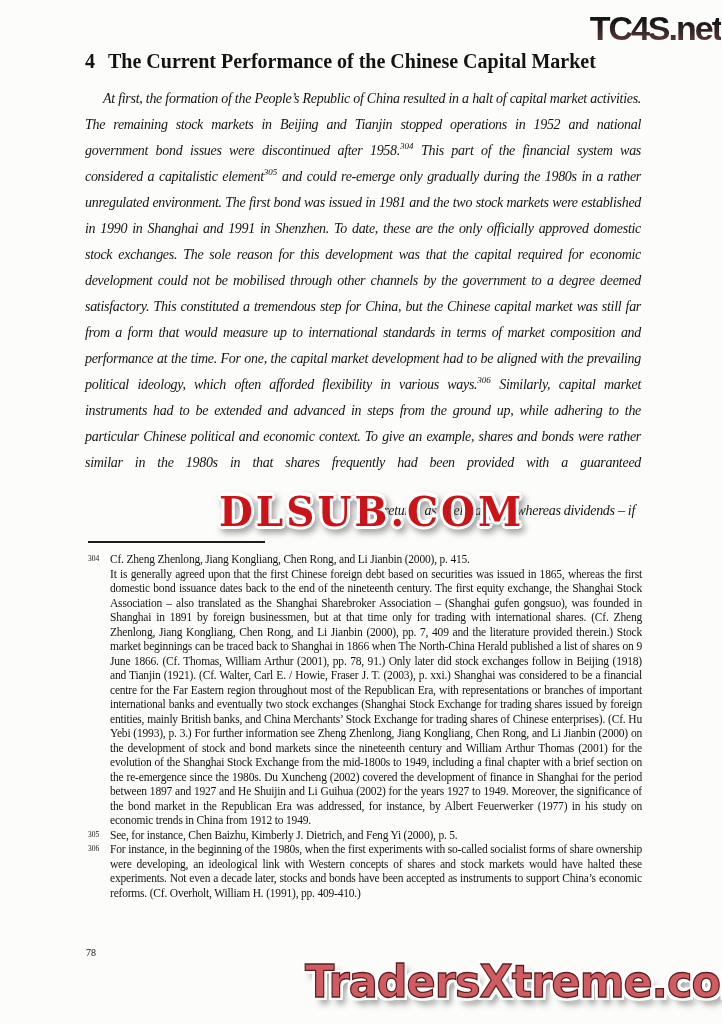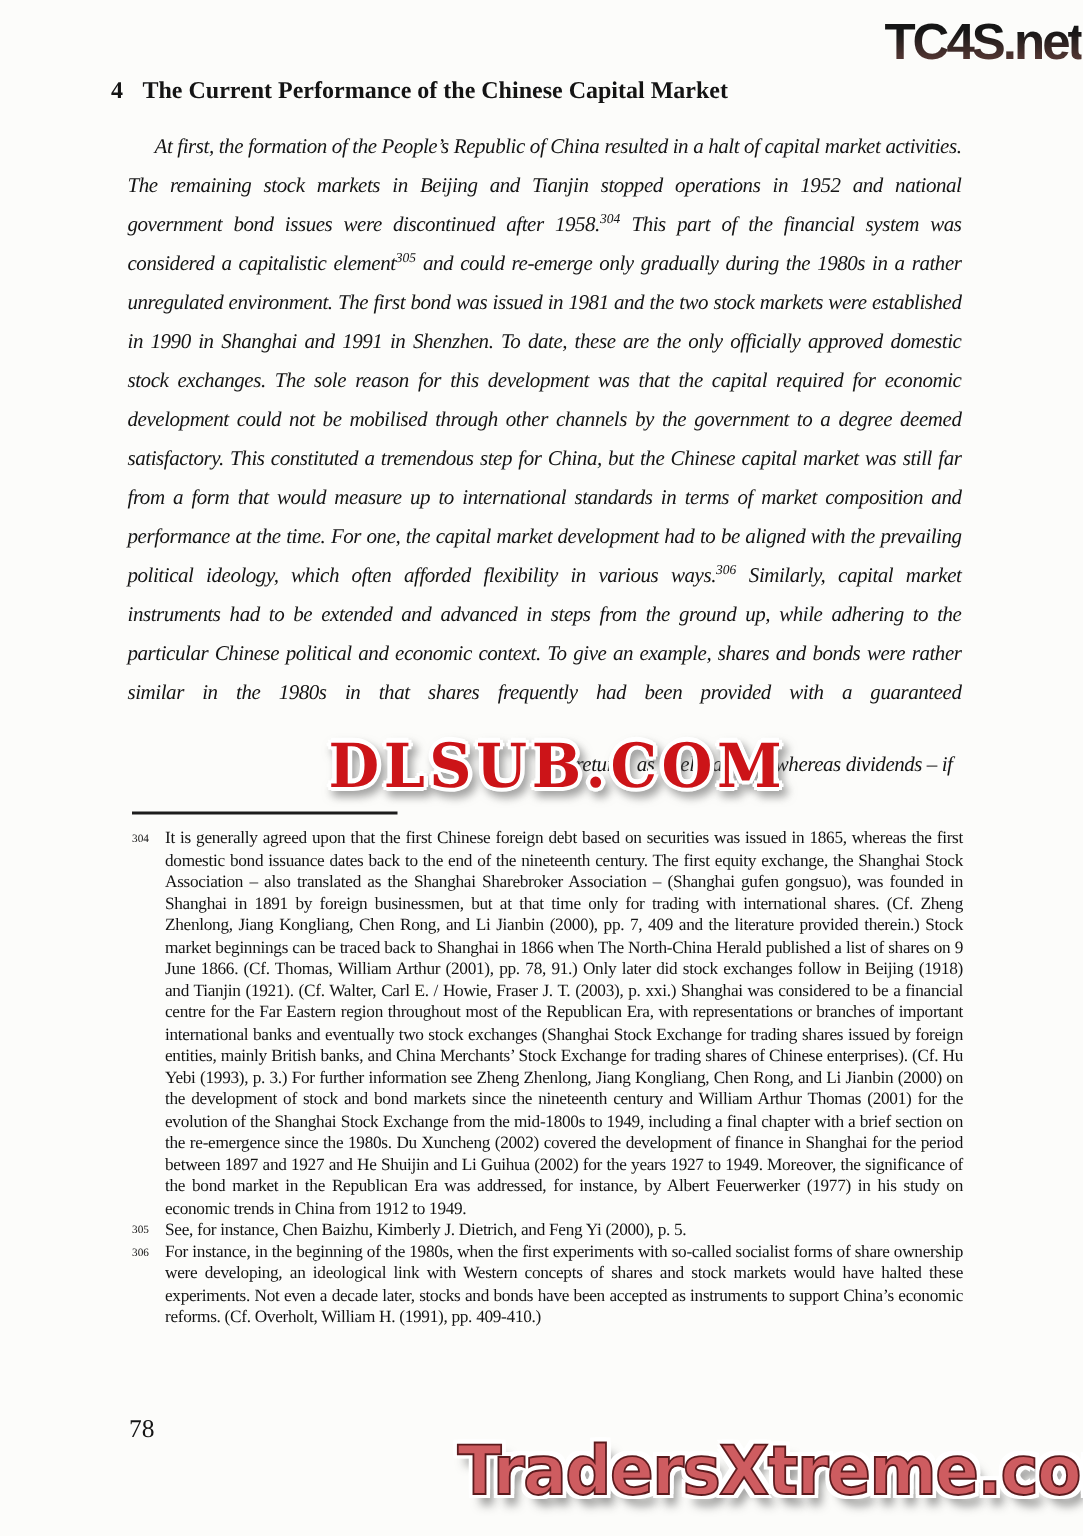--- a/index.html
+++ b/index.html
@@ -18,22 +18,22 @@
     font-family:"Liberation Sans", sans-serif;
     font-weight:bold; font-size:34px; letter-spacing:-2px;
     background:linear-gradient(180deg, var(--tc4s-top,#161616) 38%, #5c3b37 75%, var(--tc4s-bottom,#93645a) 100%);
     -webkit-background-clip:text; background-clip:text;
     color:transparent;
     line-height:56px;
   }
 
   
   .heading {
-    position:absolute; left:74px; top:50px; width:560px;
-    font-weight:bold; font-size:16px; line-height:22px;
+    position:absolute; left:85px; top:50px; width:560px;
+    font-weight:bold; font-size:20px; line-height:22px;
     white-space:nowrap;
   }
   .heading .num { margin-right:13px; }
 
   
   .body-par {
     position:absolute; left:85px; top:86px; width:556px;
     font-size:14px; line-height:26px; letter-spacing:-0.3px;
     text-align:justify; text-align-last:justify;
     text-indent:18px;
@@ -82,21 +82,21 @@
   .fn-marker {
     flex:0 0 22px; width:22px; font-size:7.5px; line-height:12px;
     padding-top:1px; letter-spacing:0;
   }
   .fn-body { flex:1; text-align:justify; }
   .fn-body .it { }
 
   
   .page-num {
     position:absolute; left:86px; top:944px;
-    font-size:17px; line-height:18px;
+    font-size:10px; line-height:18px;
   }
 
   
   .wm-traders {
     position:absolute; left:305px; top:955px;
     font-family:"DejaVu Sans", sans-serif; font-weight:bold;
     font-size:43px; letter-spacing:-1px; line-height:52px;
     color:var(--traders-fill,#ce5c60);
     -webkit-text-stroke:1.2px var(--traders-outline,#5c1b1e);
     text-shadow:
@@ -128,20 +128,21 @@
     <span class="txt">DLSUB.COM</span>
   </div>
 
   <hr class="fn-rule">
 
   <div class="footnotes">
 
     <div class="fn">
       <div class="fn-marker">304</div>
       <div class="fn-body">
+        <div>Cf. Zheng Zhenlong, Jiang Kongliang, Chen Rong, and Li Jianbin (2000), p. 415.</div>
         <div><span>It is generally agreed upon that the first Chinese foreign debt based on securities was issued in 1865, whereas the first domestic bond issuance dates back to the end of the nineteenth century.  The first equity exchange, the Shanghai Stock Association – also translated as the Shanghai Sharebroker Association – (</span><span class="it">Shanghai gufen gongsuo</span><span>), was founded in Shanghai in 1891 by foreign businessmen, but at that time only for trading with international shares.  (Cf. Zheng Zhenlong, Jiang Kongliang, Chen Rong, and Li Jianbin (2000), pp. 7, 409 and the literature provided therein.)  Stock market beginnings can be traced back to Shanghai in 1866 when </span><span class="it">The North-China Herald</span><span> published a list of shares on 9 June 1866.  (Cf. Thomas, William Arthur (2001), pp. 78, 91.)  Only later did stock exchanges follow in Beijing (1918) and Tianjin (1921).  (Cf. Walter, Carl E. / Howie, Fraser J. T. (2003), p. xxi.)  Shanghai was considered to be a financial centre for the Far Eastern region throughout most of the Republican Era, with representations or branches of important international banks and eventually two stock exchanges (Shanghai Stock Exchange for trading shares issued by foreign entities, mainly British banks, and China Merchants’ Stock Exchange for trading shares of Chinese enterprises).  (Cf. Hu Yebi (1993), p. 3.)  For further information see Zheng Zhenlong, Jiang Kongliang, Chen Rong, and Li Jianbin (2000) on the development of stock and bond markets since the nineteenth century and William Arthur Thomas (2001) for the evolution of the Shanghai Stock Exchange from the mid-1800s to 1949, including a final chapter with a brief section on the re-emergence since the 1980s.  Du Xuncheng (2002) covered the development of finance in Shanghai for the period between 1897 and 1927 and He Shuijin and Li Guihua (2002) for the years 1927 to 1949.  Moreover, the significance of the bond market in the Republican Era was addressed, for instance, by Albert Feuerwerker (1977) in his study on economic trends in China from 1912 to 1949.</span></div>
       </div>
     </div>
 
     <div class="fn">
       <div class="fn-marker">305</div>
       <div class="fn-body"><span>See, for instance, Chen Baizhu, Kimberly J. Dietrich, and Feng Yi (2000), p. 5.</span></div>
     </div>
 
     <div class="fn">

